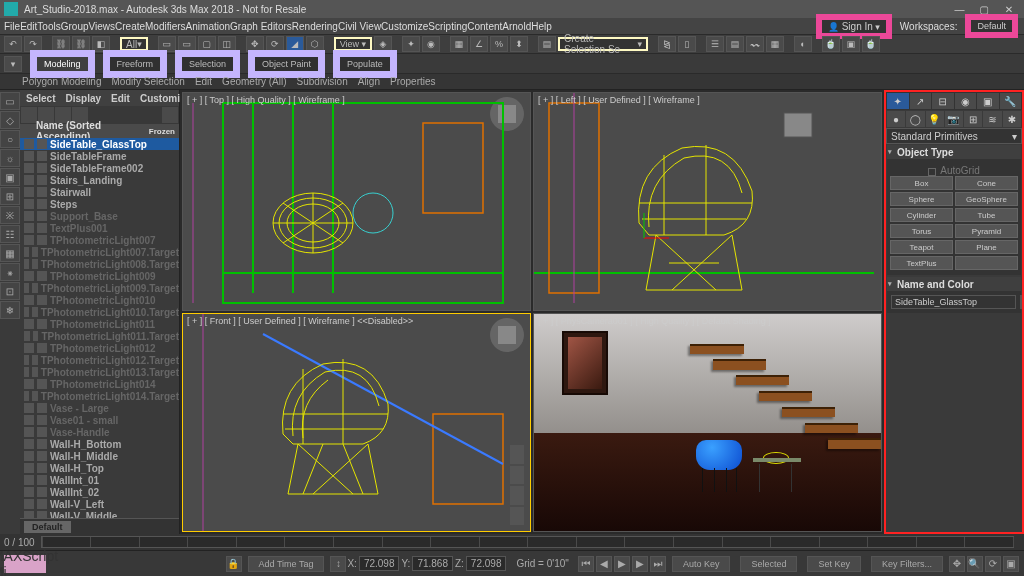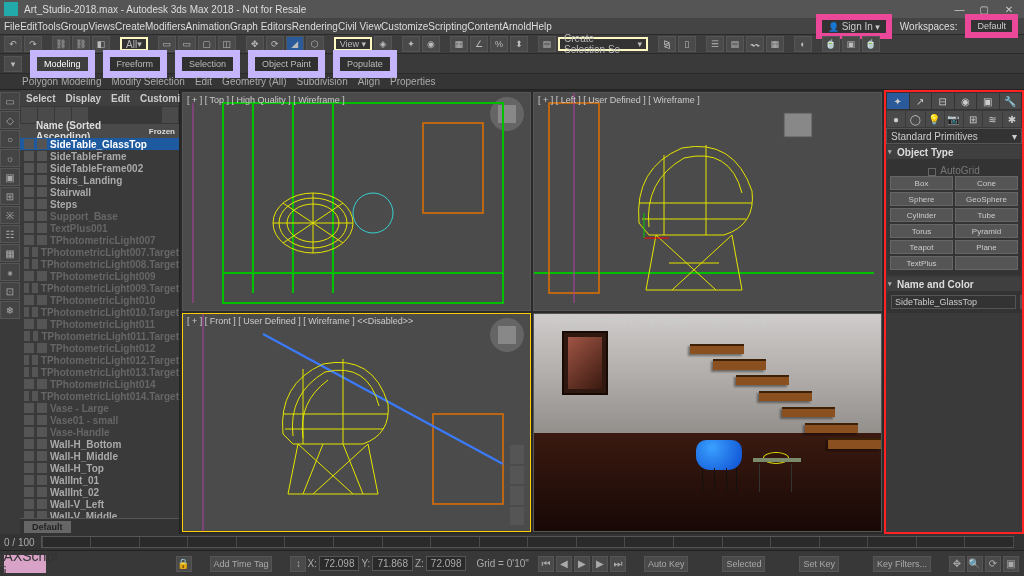--- a/index.html
+++ b/index.html
@@ -90,21 +90,21 @@
 
 
 .timeline { position:absolute; left:0; right:0; bottom:26px; height:16px; background:#333; display:flex; align-items:center; font-size:9px; color:#aaa; padding:0 4px;}
 .slider { position:relative; flex:1; height:12px; background:#2a2a2a; margin:0 6px; border:1px solid #555;}
 .slider .tick{position:absolute;top:0;bottom:0;width:1px;background:#4a4a4a;}
 .status { position:absolute; left:0; right:0; bottom:0; height:26px; background:#383838; display:flex; align-items:center; font-size:9px; color:#aaa; padding:0 4px; border-top:1px solid #222;}
 .status .pink{width:42px;height:18px;background:#d9a3c8;color:#333;display:flex;align-items:center;justify-content:center;margin-right:6px;font-size:14px;}
 .coord { background:#2a2a2a; border:1px solid #555; padding:1px 4px; margin:0 2px;}
 .sbtn { width:16px; height:16px; background:#4a4a4a; border:1px solid #555; margin:0 1px; display:inline-flex;align-items:center;justify-content:center;}
 .sgrow{flex:1;}
-.keybtn{height:16px;padding:0 3px;background:#4a4a4a;border:1px solid #555;margin:0 17px;display:inline-flex;align-items:center;font-size:9px;}
+.keybtn{height:16px;padding:0 10px;background:#4a4a4a;border:1px solid #555;margin:0 5px;display:inline-flex;align-items:center;font-size:9px;}
 .signin{background:#333;border:6px solid #ec4899;padding:1px 6px;font-size:9px;color:#ccc;}
 </style>
 </head>
 <body>
 
 <div class="titlebar">
   <span style="width:14px;height:14px;background:#2aa;display:inline-block;margin-right:6px;"></span>
   <span class="titlecap">Art_Studio-2018.max - Autodesk 3ds Max 2018 - Not for Resale</span>
   <span class="spacer"></span>
   <div class="winbtns">

